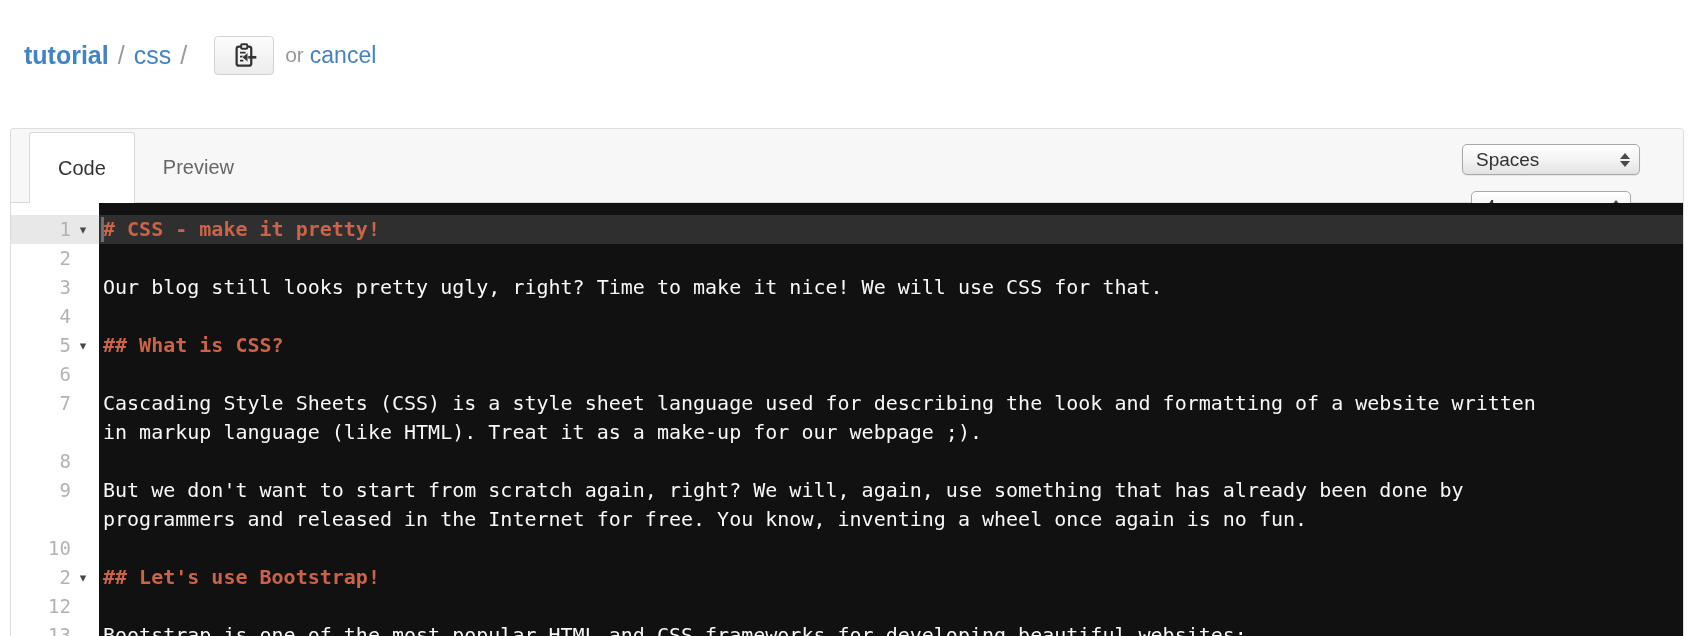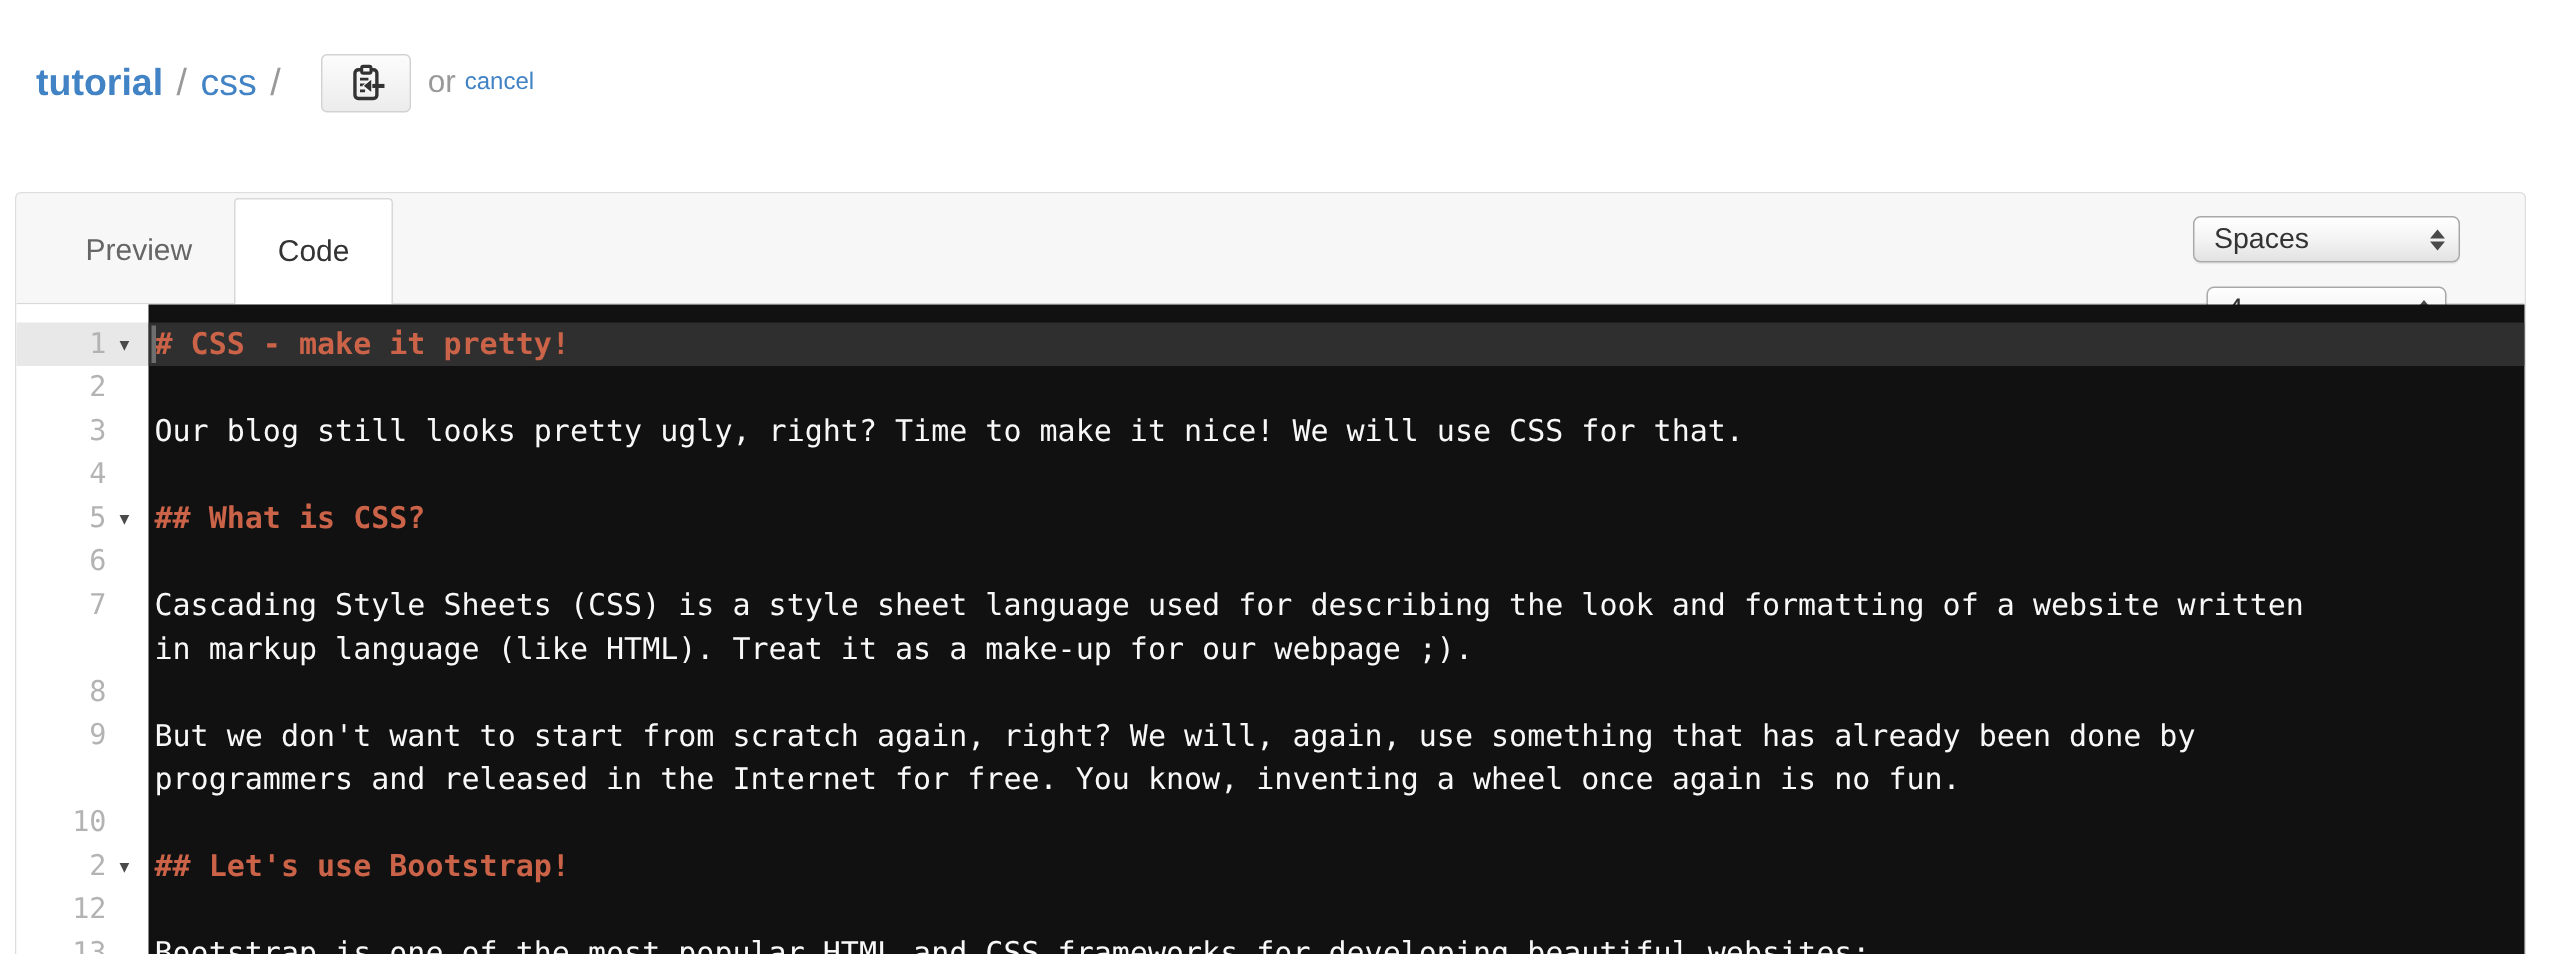--- a/index.html
+++ b/index.html
@@ -12,21 +12,21 @@
   .crumb-sep  { color:#999; font-size:25px; margin:0 9px; }
   .crumb-dir  { color:var(--link-blue); font-size:25px; text-decoration:none; }
   .filename-input { margin-left:12px; width:324px; height:56px; border:1px solid #d9d9d9;
         border-radius:8px; font-size:22px; color:#333; padding:0 17px;
         font-family:"Liberation Sans", sans-serif;
         box-shadow:inset 0 1px 3px rgba(0,0,0,0.07); outline:none; }
   .clip-btn { margin-left:18px; width:60px; height:39px; border:1px solid #d2d2d2; border-radius:4px;
         background:linear-gradient(#fcfcfc,#ececec); display:flex; align-items:center;
         justify-content:center; cursor:pointer; }
   .or-text { color:#999; font-size:21px; margin-left:11px; }
-  .cancel-link { color:var(--link-blue); font-size:16px; margin-left:6px; text-decoration:none; }
+  .cancel-link { color:var(--link-blue); font-size:23px; margin-left:6px; text-decoration:none; }
 
   
   .panel { margin:45px 22px 0 10px; border:1px solid #ddd; border-bottom:none;
            border-radius:4px 4px 0 0; }
   .panel-header { background:#f7f7f7; height:74px; border-bottom:1px solid #d8d8d8;
            border-radius:4px 4px 0 0; display:flex; align-items:flex-end; padding-left:18px; }
   .tab { font-size:20px; padding:0 28px; height:70px; display:flex; align-items:center;
          color:#666; cursor:pointer; }
   .tab.active { background:#fff; color:#333; border:1px solid #d8d8d8; border-bottom:none;
          border-radius:3px 3px 0 0; margin-bottom:-1px; height:71px; }
@@ -81,22 +81,22 @@
         <path d="M15 9.3 L9.8 13.6 L15 17.9 z" fill="#333" stroke="#fff" stroke-width="0.6"></path>
       </svg>
     </span>
   </div>
   <span class="or-text">or</span>
   <a href="#" class="cancel-link">cancel</a>
 </div>
 
 <div class="panel">
   <div class="panel-header">
+    <div class="tab active">Code</div>
     <div class="tab">Preview</div>
-    <div class="tab active">Code</div>
 
     <div class="toolbar">
       <div class="mac-select sel-spaces">
         <span class="sel-label">Spaces</span>
         <span class="updown">
             <span class="tri-up"></span>
             <span class="tri-down"></span>
           </span>
       </div>
       <div class="mac-select sel-width">

